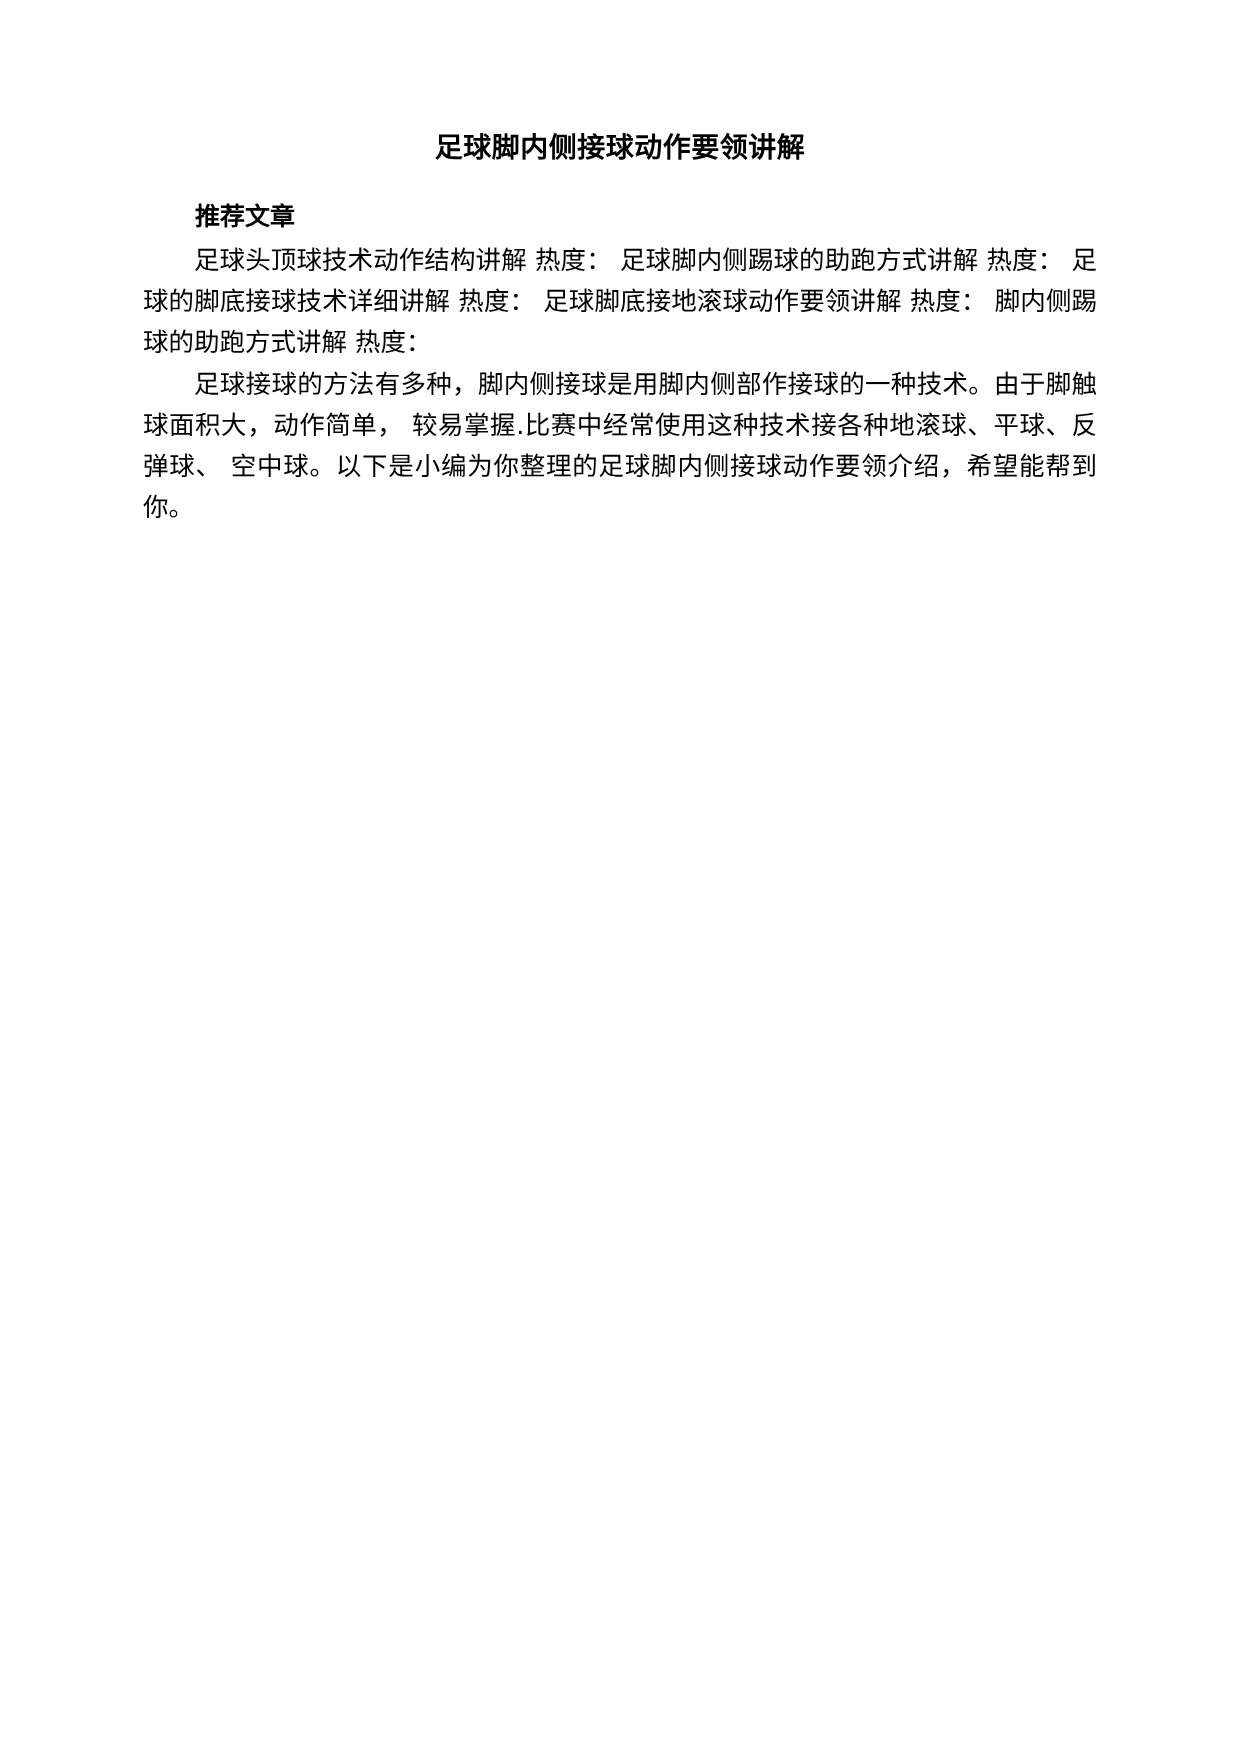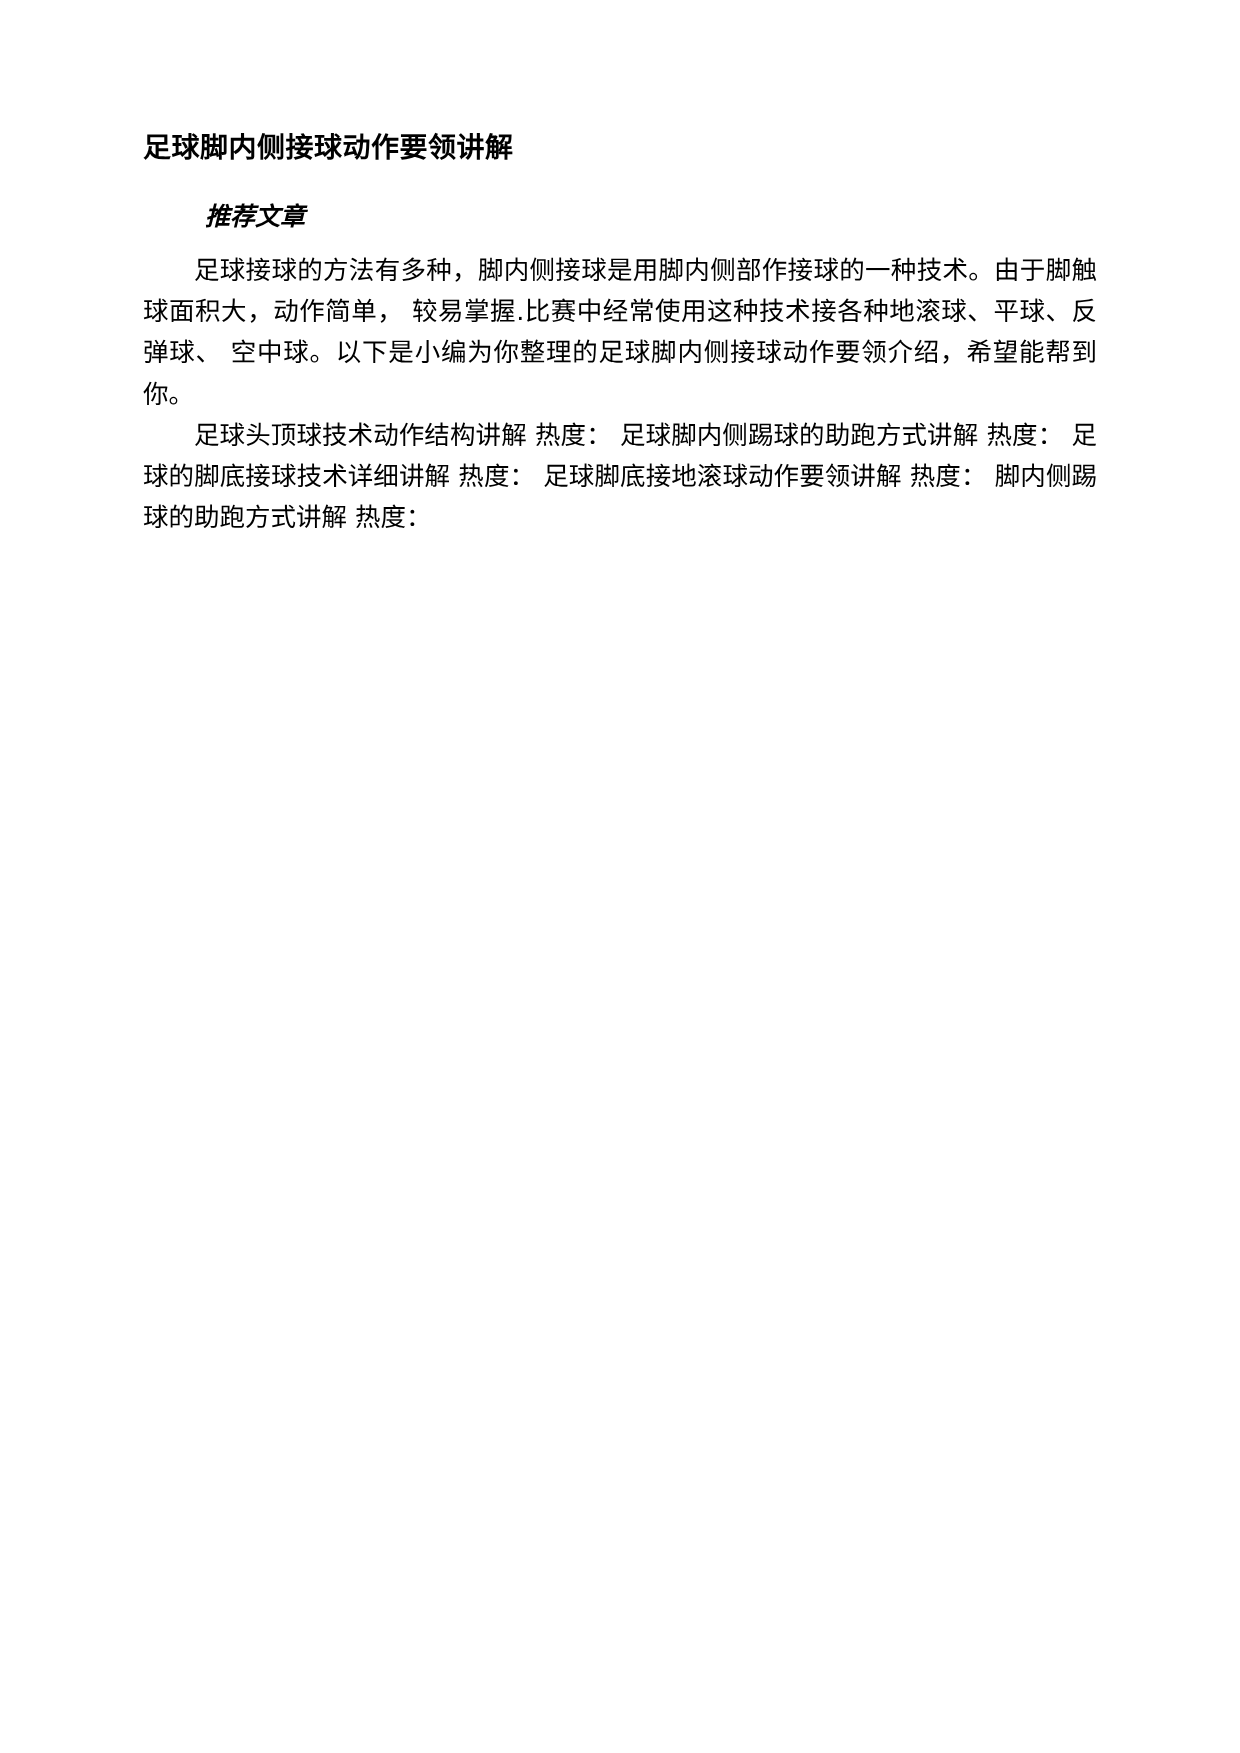--- a/index.html
+++ b/index.html
@@ -17,33 +17,33 @@
   }
   .page {
     position: relative;
     width: 1240px;
     height: 1753px;
     box-sizing: border-box;
     padding: 128px 143px 0 143px;
     background: #ffffff;
   }
   .doc-title {
+    text-align: center;
     font-size: 28px;
     font-weight: bold;
     letter-spacing: 0.5px;
     line-height: 1.4;
     margin: 0 0 30px 0;
   }
   .section-heading {
     font-size: 25px;
     font-weight: bold;
     line-height: 1.62;
-    margin: 12px;
+    margin: 2px;
     text-indent: 2em;
-    font-style: italic;
   }
   .section-heading.flush {
     text-indent: 0;
   }
   p.body-text {
     font-size: 25.5px;
     line-height: 1.62;
     margin: 0;
     text-align: justify;
     text-justify: inter-ideograph;
@@ -53,21 +53,21 @@
 </style>
 </head>
 <body>
 
 <div class="page">
 
   <h1 class="doc-title">足球脚内侧接球动作要领讲解</h1>
 
   <div class="section-heading">推荐文章</div>
 
+  <p class="body-text">足球头顶球技术动作结构讲解 热度： 足球脚内侧踢球的助跑方式讲解 热度： 足球的脚底接球技术详细讲解 热度： 足球脚底接地滚球动作要领讲解 热度： 脚内侧踢球的助跑方式讲解 热度：</p>
+
   <p class="body-text">足球接球的方法有多种，脚内侧接球是用脚内侧部作接球的一种技术。由于脚触球面积大，动作简单， 较易掌握.比赛中经常使用这种技术接各种地滚球、平球、反弹球、 空中球。以下是小编为你整理的足球脚内侧接球动作要领介绍，希望能帮到你。</p>
-
-  <p class="body-text">足球头顶球技术动作结构讲解 热度： 足球脚内侧踢球的助跑方式讲解 热度： 足球的脚底接球技术详细讲解 热度： 足球脚底接地滚球动作要领讲解 热度： 脚内侧踢球的助跑方式讲解 热度：</p>
 
 
 
 
 
 </div>
 
 </body></html>

